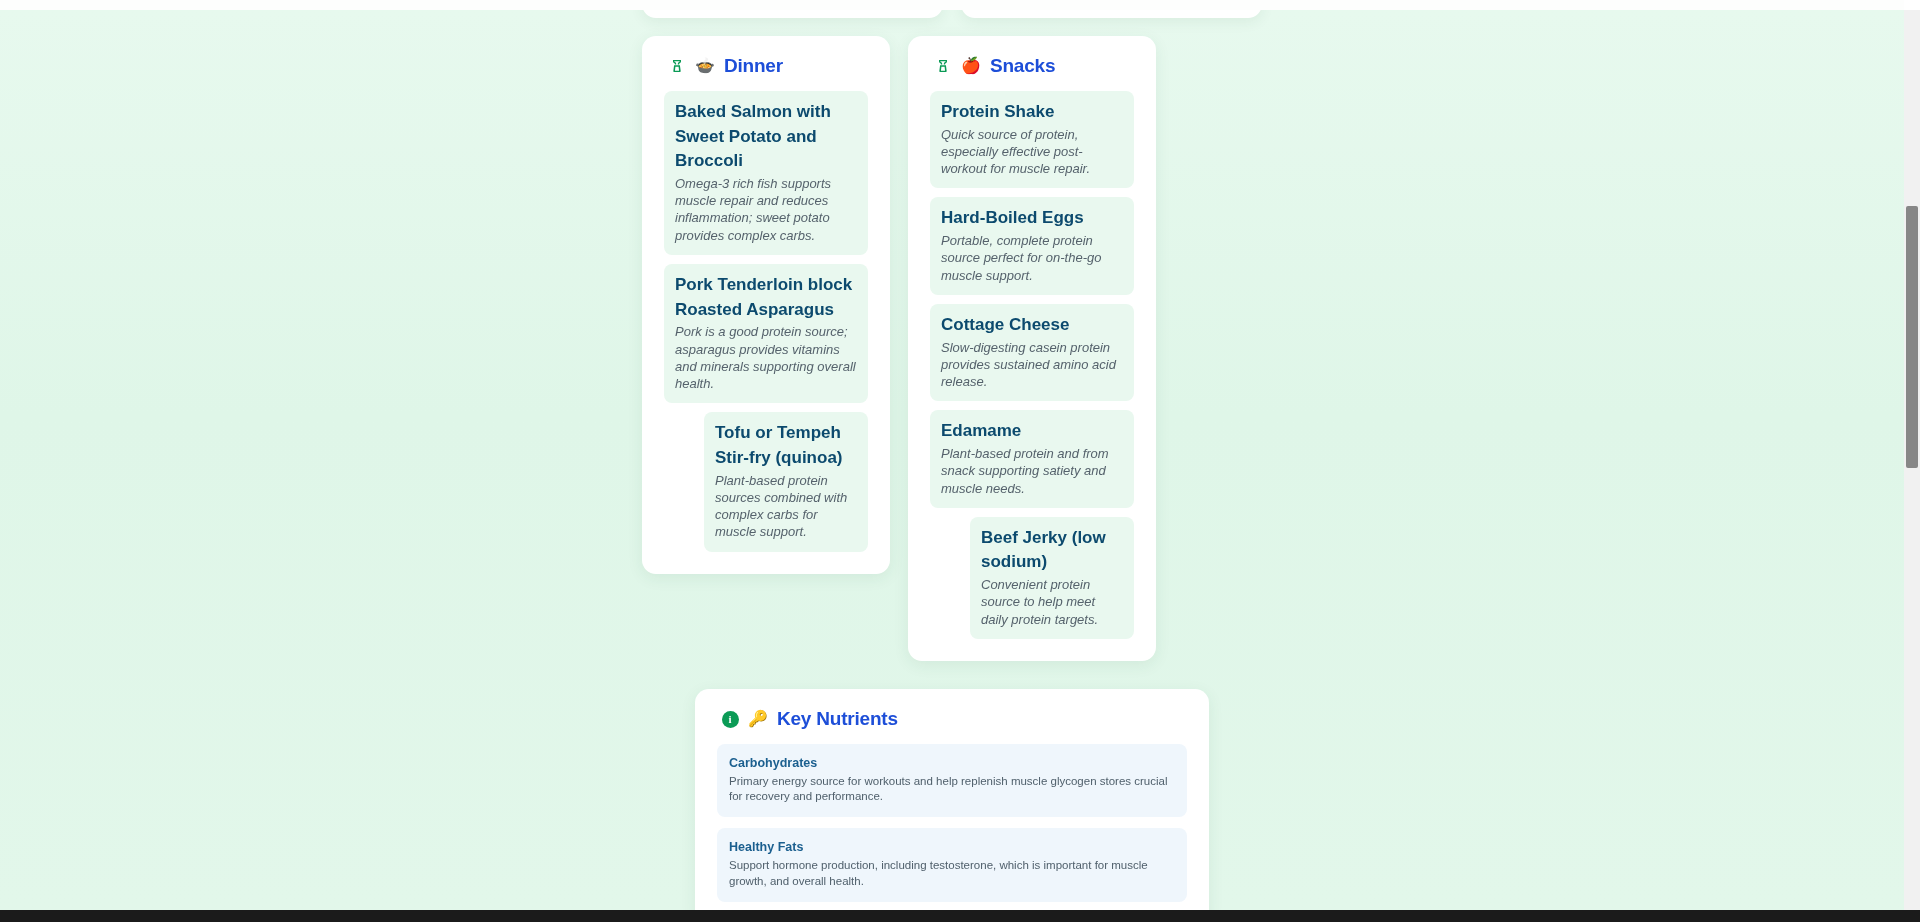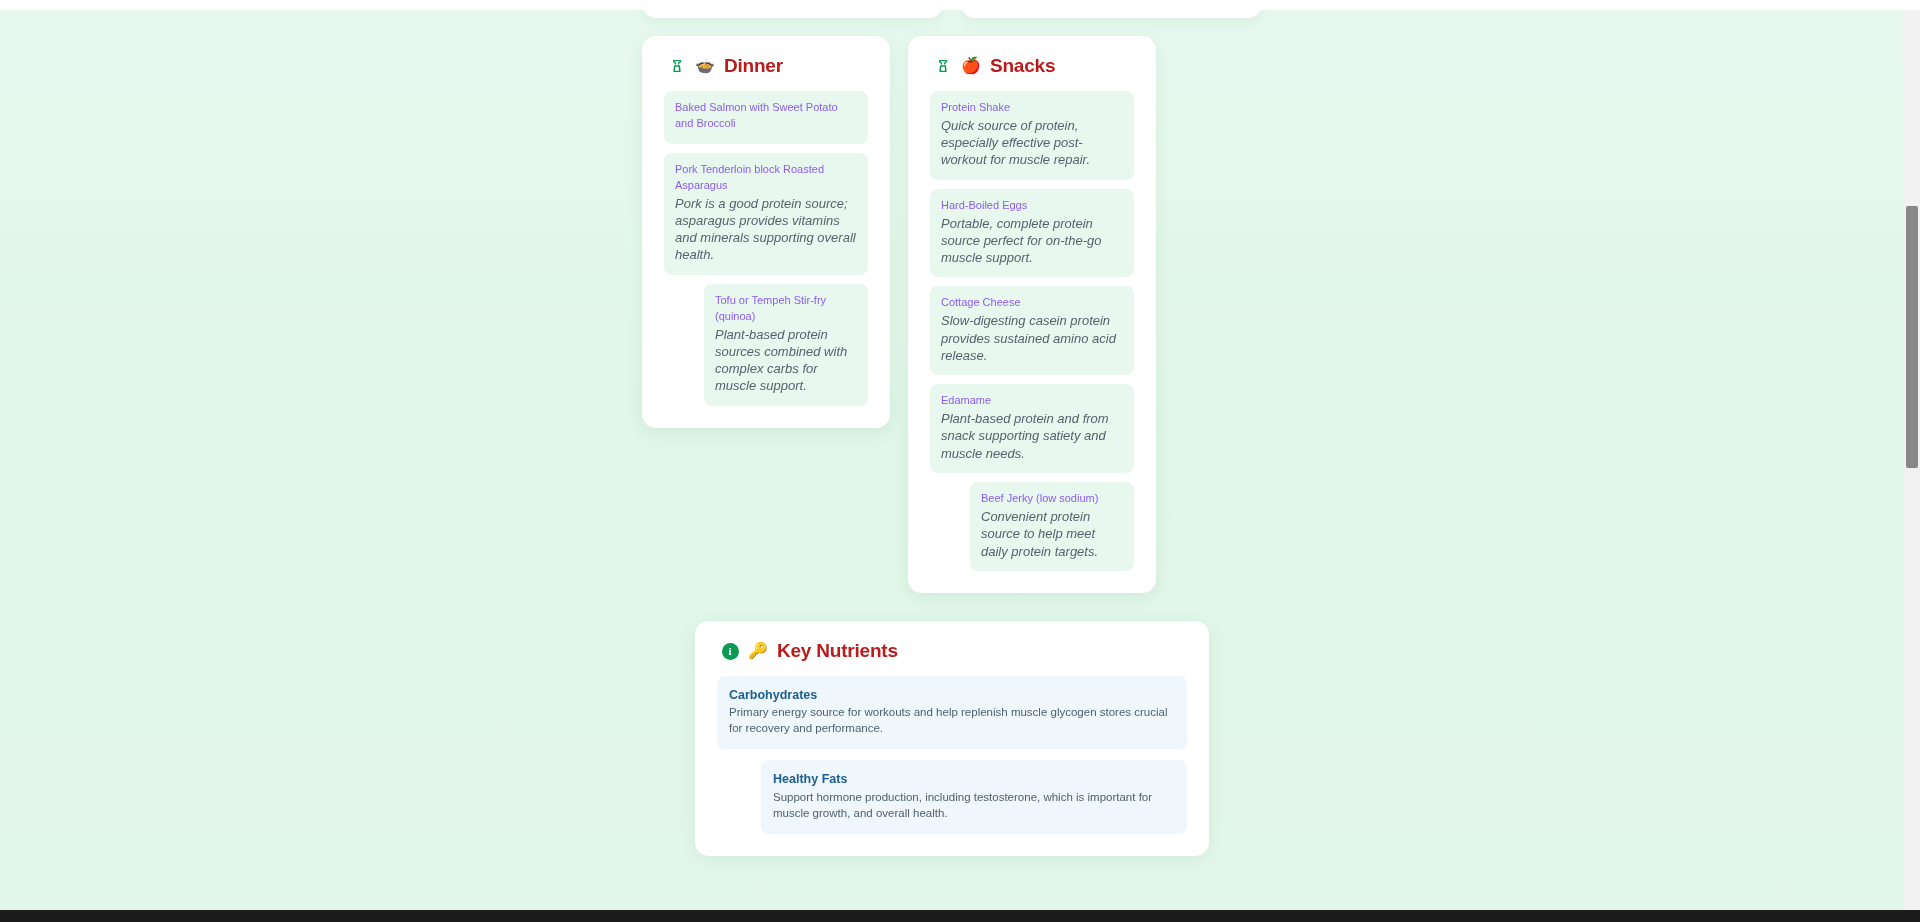--- a/index.html
+++ b/index.html
@@ -111,38 +111,38 @@
 
   .hdr-emoji {
     font-size: 16px;
     line-height: 1;
     flex: 0 0 auto;
   }
 
   .card-title {
     font-size: 19px;
     font-weight: bold;
-    color: #b91c1c;
+    color: #1d4ed8;
     letter-spacing: -0.2px;
     line-height: 1.1;
   }
 
   
   .meal-item {
     background: #e9f8ef;
     border-radius: 8px;
     padding: 9px 11px 11px 11px;
     margin-bottom: 9px;
   }
   .meal-item:last-child { margin-bottom: 0; margin-left: 40px; }
 
   .meal-name {
-    font-size: 11px;
-    font-weight: normal;
-    color: #8b5cf6;
+    font-size: 17px;
+    font-weight: bold;
+    color: #0c4a6e;
     line-height: 1.45;
     margin-bottom: 1px;
   }
 
   .meal-desc {
     font-size: 13px;
     font-style: italic;
     color: #55626c;
     line-height: 1.33;
   }
@@ -157,21 +157,21 @@
     margin: 0 auto;
     padding: 20px 22px 22px 22px;
   }
 
   .nutrient-item {
     background: #eff6fc;
     border-radius: 8px;
     padding: 10px 12px 12px 12px;
     margin-bottom: 11px;
   }
-  .nutrient-item:last-child { margin-bottom: 0; margin-left: 44px; }
+  .nutrient-item:last-child { margin-bottom: 0; }
 
   .nutrient-name {
     font-size: 12.5px;
     font-weight: bold;
     color: #1b5f8f;
     line-height: 1.5;
     margin-bottom: 1px;
   }
 
   .nutrient-desc {
@@ -256,20 +256,21 @@
                 <path fill="#0a9a55" d="M7.6 11h8.8l1.1 8.4c.1.9-.6 1.6-1.5 1.6H8c-.9 0-1.6-.7-1.5-1.6L7.6 11zm2 2-.7 6h6.2l-.7-6H9.6z"></path>
               </svg>
             </span>
             <span class="hdr-emoji">🍲</span>
             <span class="card-title">Dinner</span>
           </div>
 
           <div>
             <div class="meal-item">
               <div class="meal-name">Baked Salmon with Sweet Potato and Broccoli</div>
+              <div class="meal-desc">Omega-3 rich fish supports muscle repair and reduces inflammation; sweet potato provides complex carbs.</div>
             </div>
             <div class="meal-item">
               <div class="meal-name">Pork Tenderloin block Roasted Asparagus</div>
               <div class="meal-desc">Pork is a good protein source; asparagus provides vitamins and minerals supporting overall health.</div>
             </div>
             <div class="meal-item">
               <div class="meal-name">Tofu or Tempeh Stir-fry (quinoa)</div>
               <div class="meal-desc">Plant-based protein sources combined with complex carbs for muscle support.</div>
             </div>
           </div>

